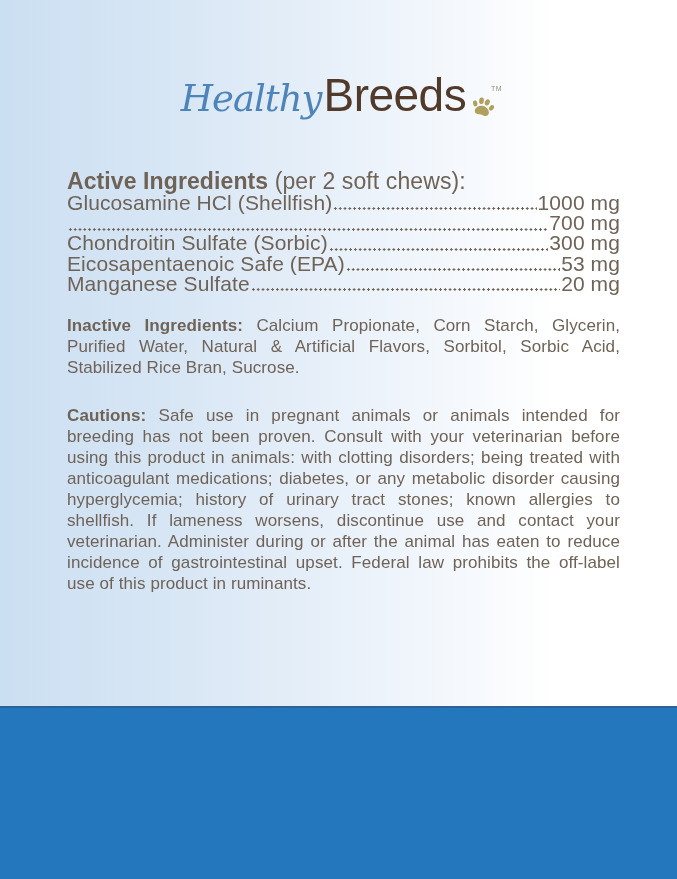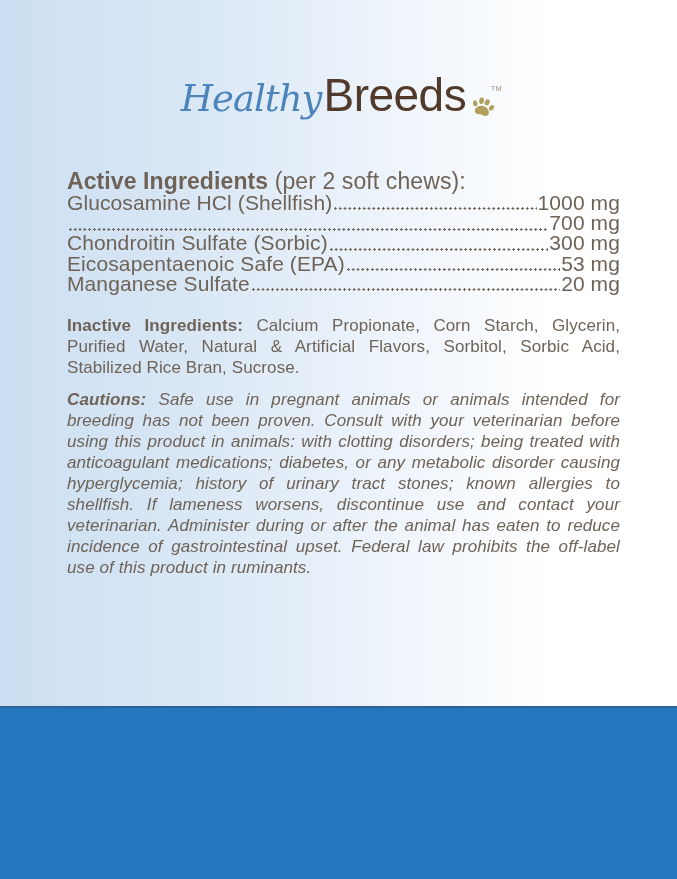--- a/index.html
+++ b/index.html
@@ -89,21 +89,21 @@
     background-position: left 0 bottom 2px;
   }
   .para {
     text-align: justify;
     font-size: 17px;
     line-height: 21px;
     letter-spacing: 0.1px;
     margin-top: 22px;
   }
   .para-inactive { margin-top: 21px; }
-  .para-cautions { margin-top: 11px; font-style: italic; }
+  .para-cautions { margin-top: 27px; }
 
   
   .bottom-bar {
     position: absolute;
     left: 0; bottom: 0;
     width: 100%;
     height: 173px;
     background: #2577bd;
     border-top: 2px solid #2d6296;
     box-sizing: border-box;

